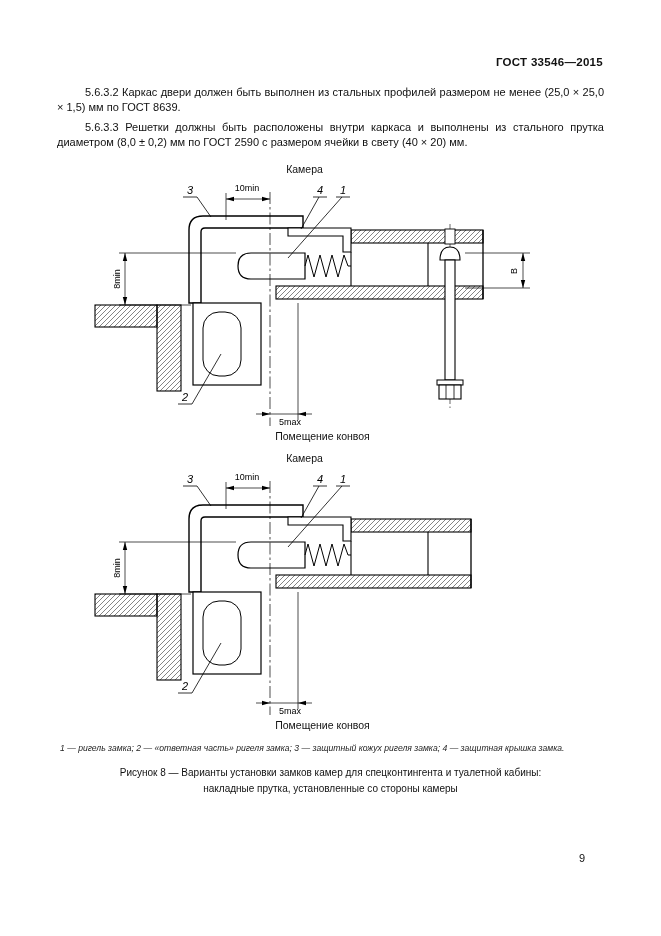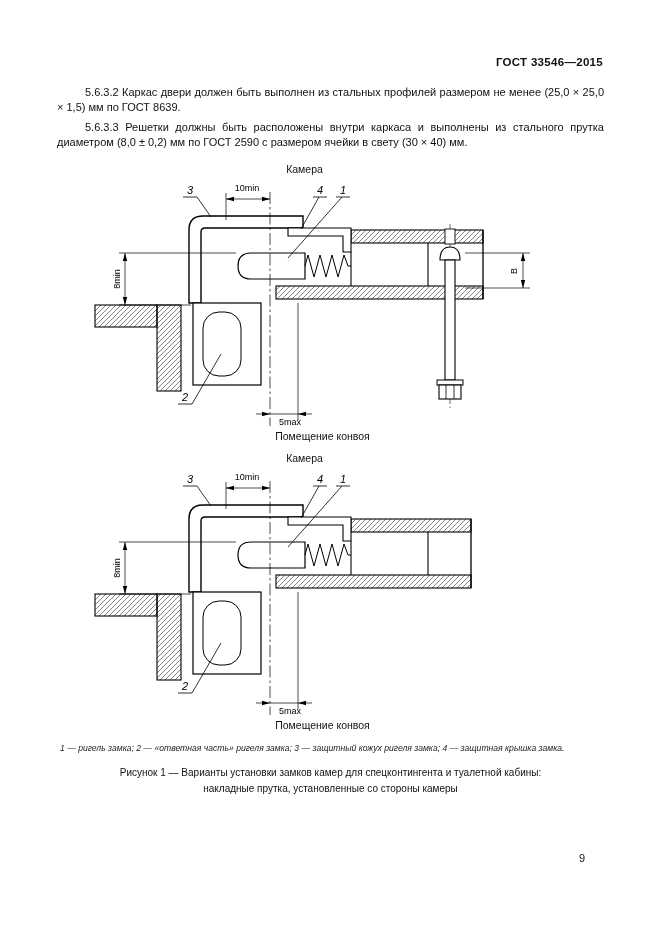--- a/index.html
+++ b/index.html
@@ -25,21 +25,21 @@
   .page-number { position:absolute; top:852px; right:76px; font-size:11px; }
 </style>
 </head>
 <body>
 
 <div class="page">
 
   <div class="doc-number">ГОСТ 33546—2015</div>
 
   <p class="para p-first">5.6.3.2 Каркас двери должен быть выполнен из стальных профилей размером не менее (25,0 × 25,0 × 1,5) мм по ГОСТ 8639.</p>
-  <p class="para">5.6.3.3 Решетки должны быть расположены внутри каркаса и выполнены из стального прутка диаметром (8,0 ± 0,2) мм по ГОСТ 2590 с размером ячейки в свету (30 × 40) мм.</p>
+  <p class="para">5.6.3.3 Решетки должны быть расположены внутри каркаса и выполнены из стального прутка диаметром (8,0 ± 0,2) мм по ГОСТ 2590 с размером ячейки в свету (40 × 20) мм.</p>
 
   <div class="figure">
     <div class="room-label room-top">Камера</div>
 
     <svg width="475" height="250" viewBox="0 0 475 250">
       <defs>
         <pattern id="h1" patternUnits="userSpaceOnUse" width="5" height="5">
           <path d="M0,5 L5,0 M-1.25,1.25 L1.25,-1.25 M3.75,6.25 L6.25,3.75" stroke="#333" stroke-width="0.6"></path>
         </pattern>
       </defs>
@@ -220,20 +220,20 @@
         <text x="92" y="223" text-anchor="middle" class="callout">2</text>
       </g>
     </svg>
 
     <div class="room-label room-bottom">Помещение конвоя</div>
   </div>
 
   <div class="legend">1 — ригель замка;  2 — «ответная часть» ригеля замка; 3 — защитный кожух ригеля замка; 4 — защитная крышка замка.</div>
 
   <div class="caption">
-    <div>Рисунок 1 — Варианты установки замков камер для спецконтингента и туалетной кабины:</div>
+    <div>Рисунок 8 — Варианты установки замков камер для спецконтингента и туалетной кабины:</div>
     <div>накладные прутка, установленные со стороны камеры</div>
   </div>
 
 
   <div class="page-number">9</div>
 
 </div>
 
 </body></html>

